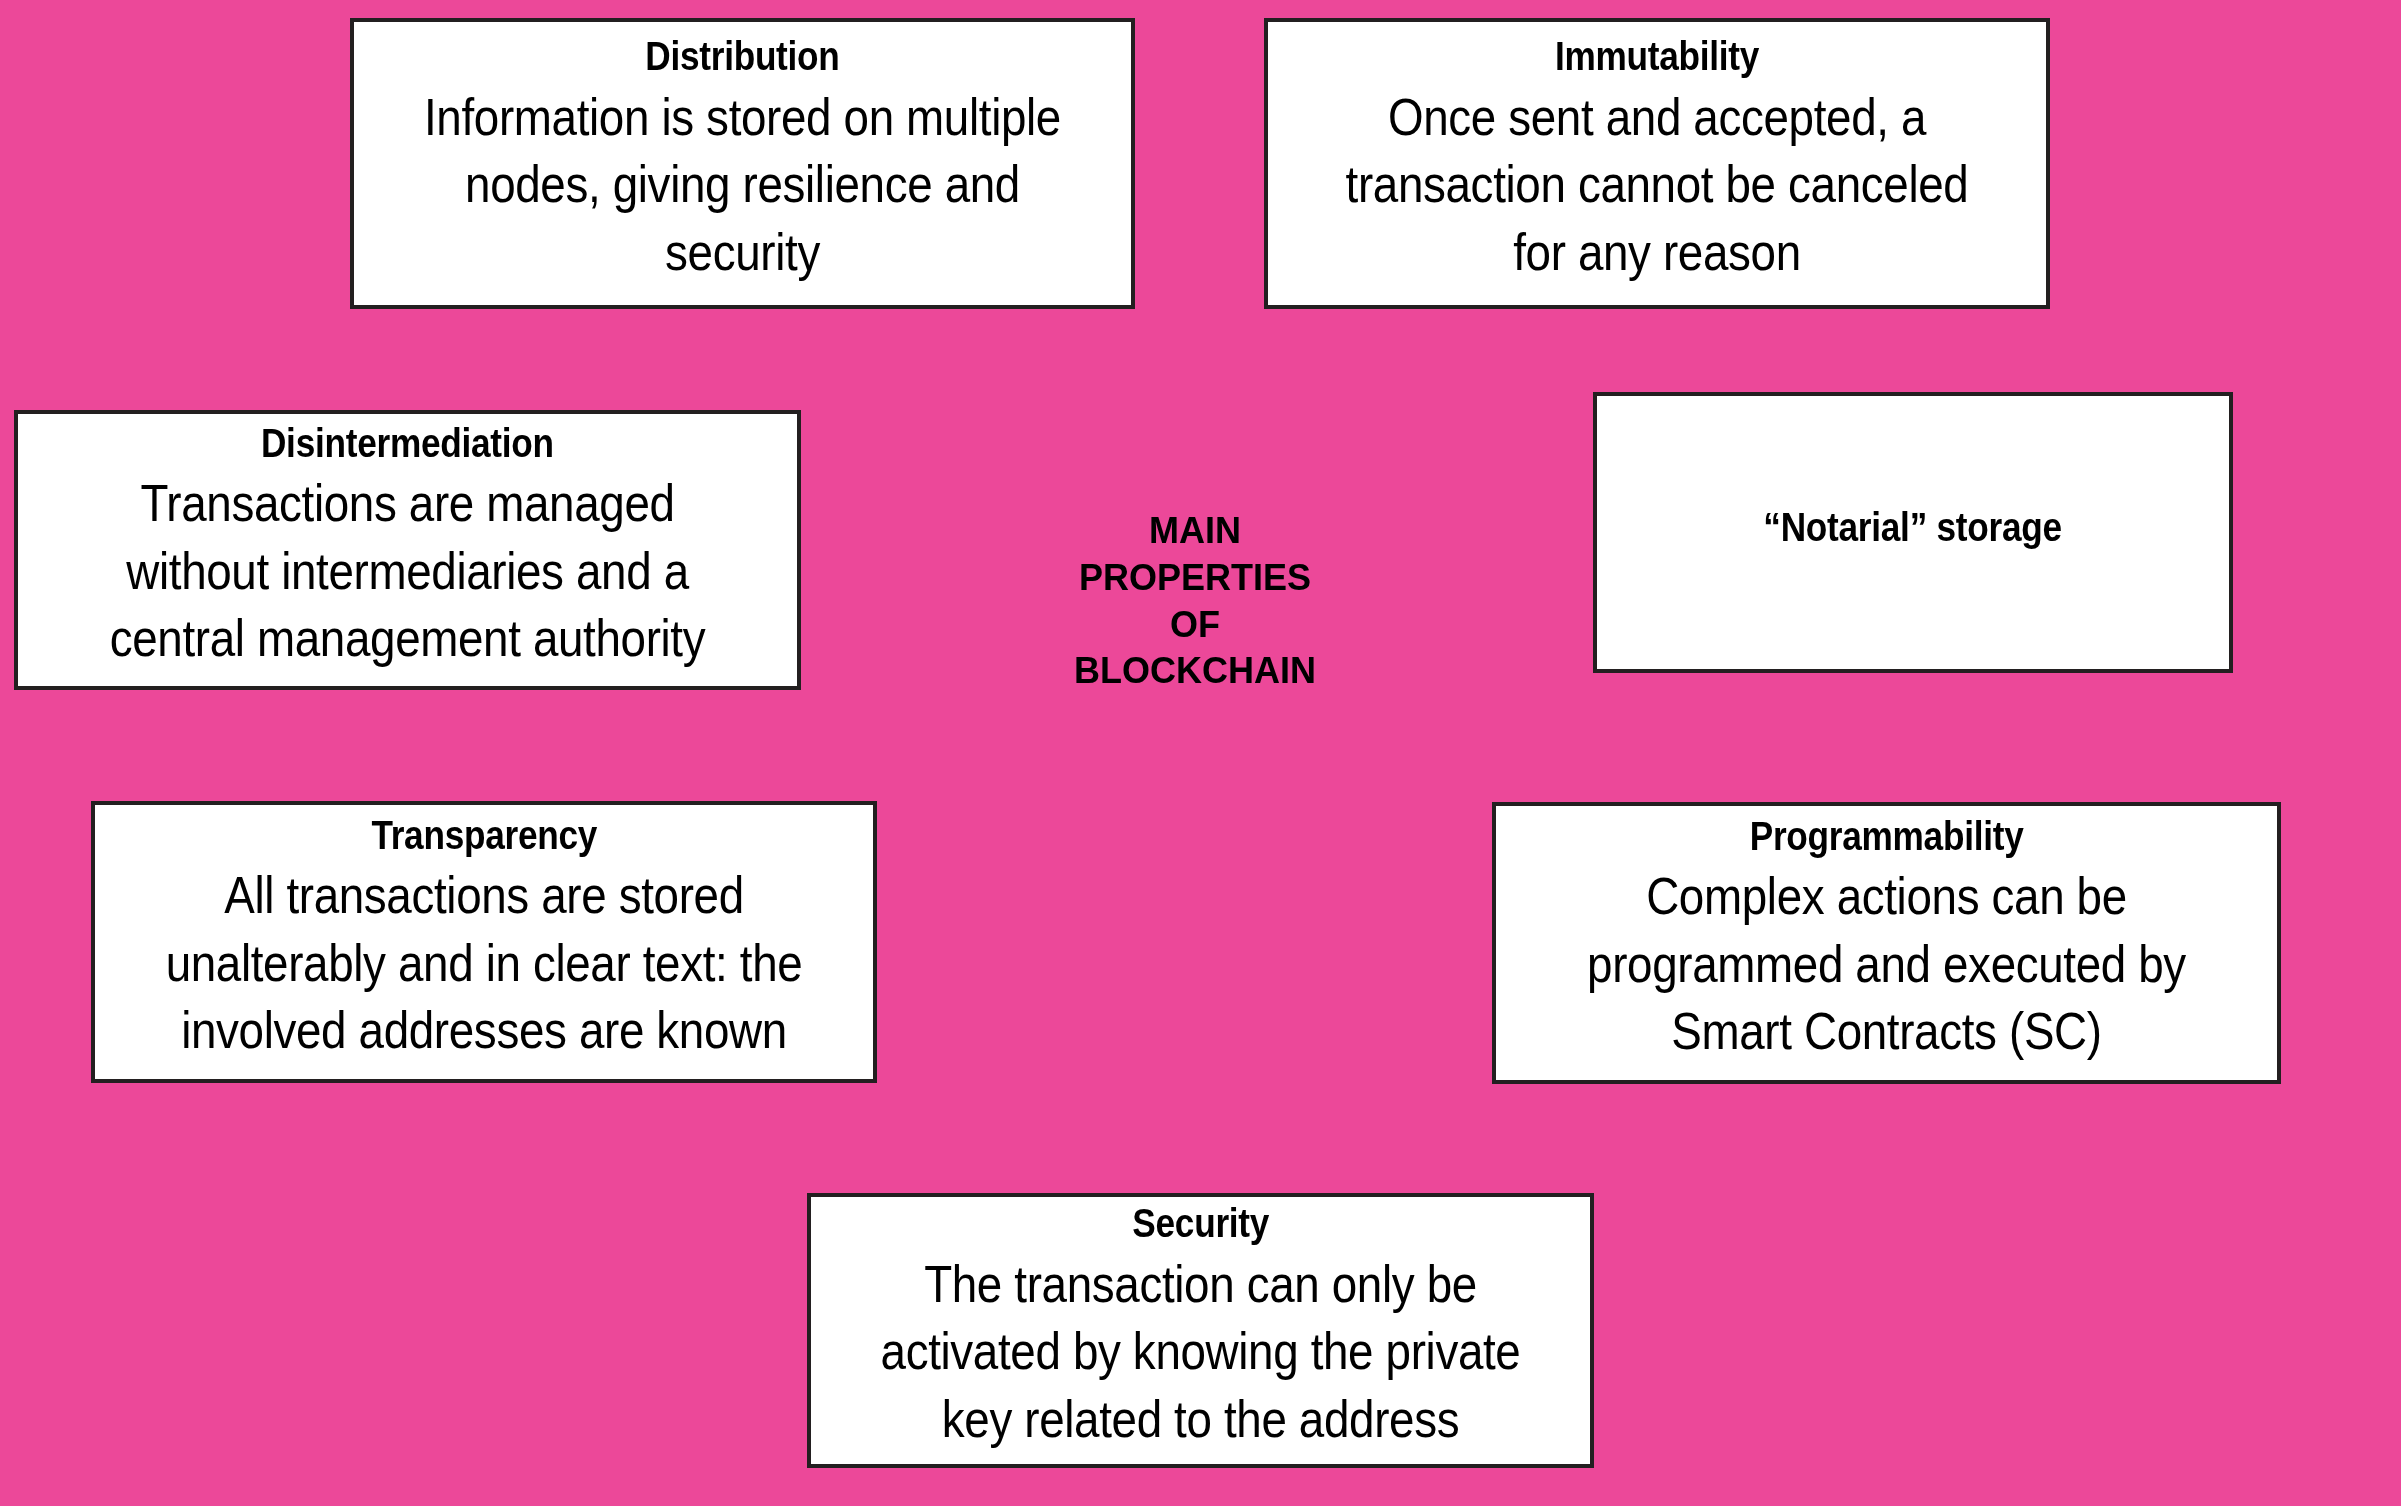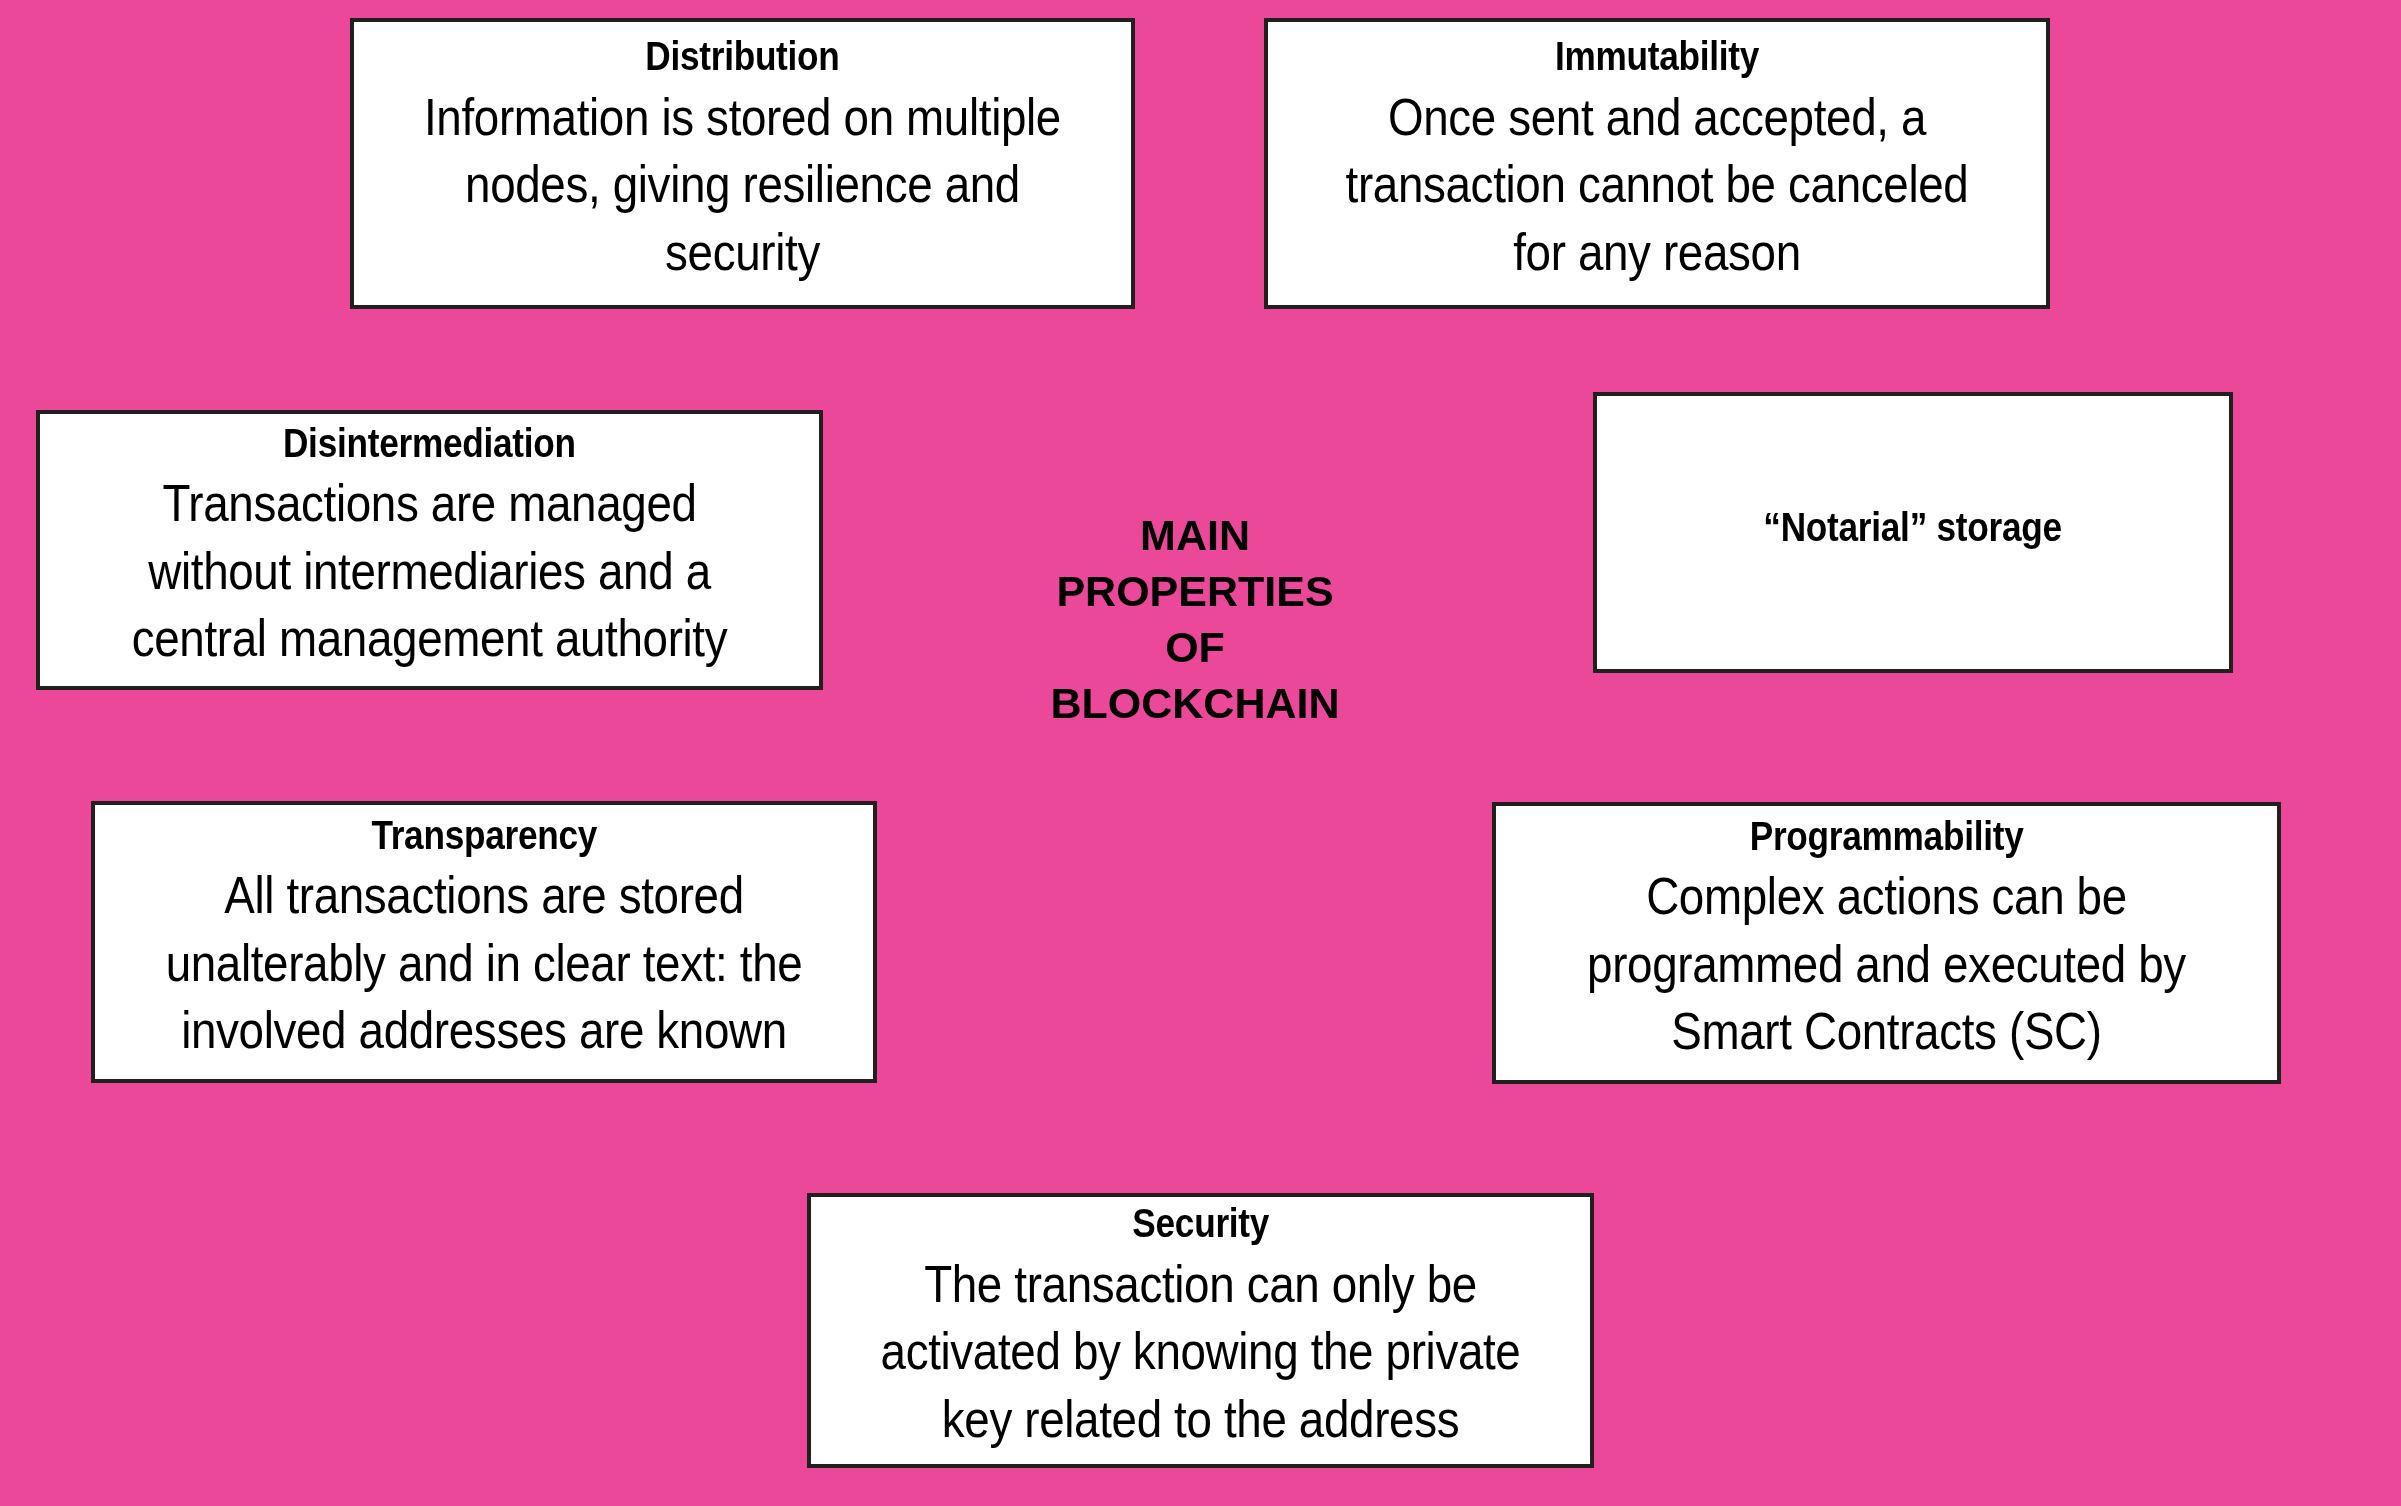--- a/index.html
+++ b/index.html
@@ -61,39 +61,39 @@
   .prop-body .ln {
     display: block;
     transform: scaleX(0.88);
     transform-origin: center center;
     white-space: nowrap;
   }
 
   
   #box-distribution      { left: 350px;  top: 18px;   width: 785px; height: 291px; }
   #box-immutability      { left: 1264px; top: 18px;   width: 786px; height: 291px; }
-  #box-disintermediation { left: 36px;   top: 410px;  width: 787px; height: 280px; }
+  #box-disintermediation { left: 14px;   top: 410px;  width: 787px; height: 280px; }
   #box-notarial          { left: 1593px; top: 392px;  width: 640px; height: 281px; }
   #box-transparency      { left: 91px;  top: 801px; width: 786px; height: 282px; }
   #box-programmability   { left: 1492px; top: 802px; width: 789px; height: 282px; }
   #box-security          { left: 807px; top: 1193px; width: 787px; height: 275px; }
 
   
   #center-hub {
     position: absolute;
     left: 1034px;
     top: 508px;
     width: 322px;
     text-align: center;
   }
   #center-hub .hub-line {
     display: block;
     font-family: "Liberation Sans", sans-serif;
     font-weight: bold;
-    font-size: 43px;
+    font-size: 36px;
     line-height: 1.30;
     letter-spacing: 0px;
     color: #000000;
     white-space: nowrap;
   }
 </style>
 </head>
 <body>
 
 <div id="canvas">

